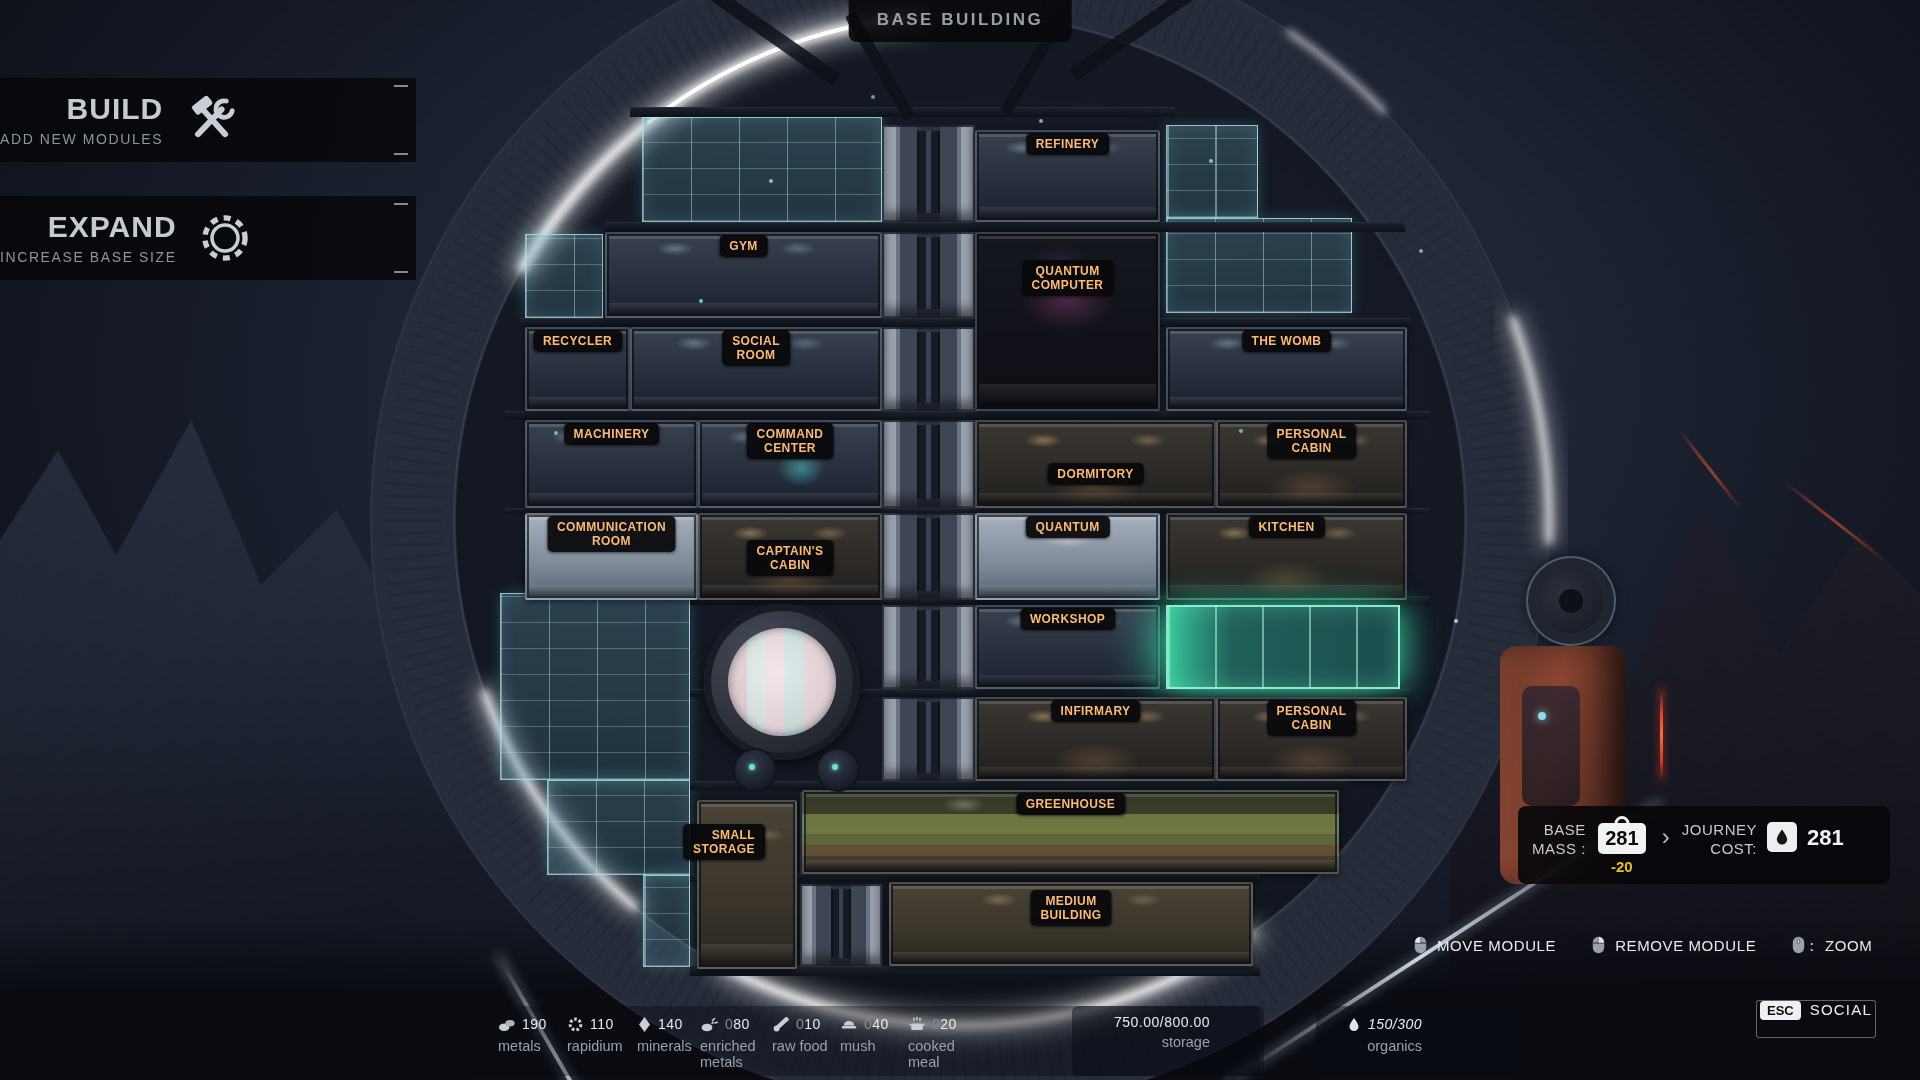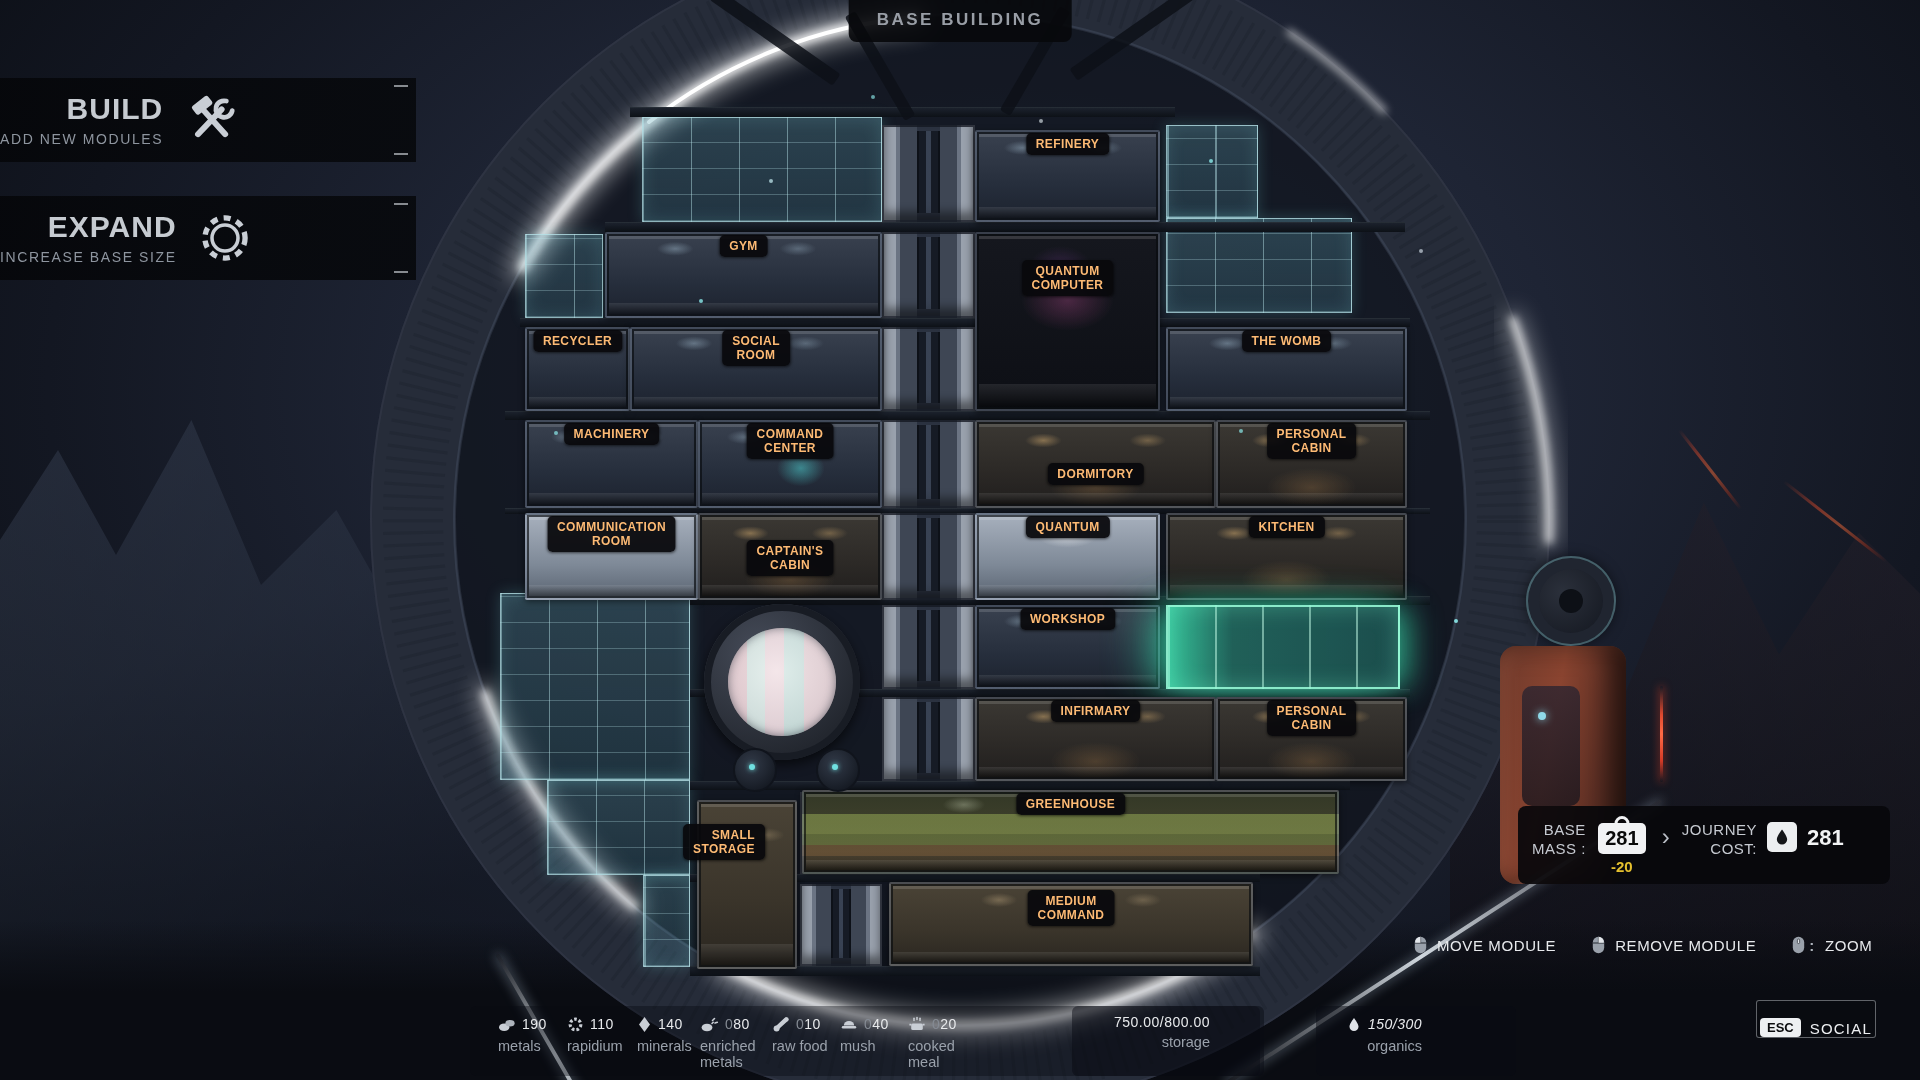--- a/index.html
+++ b/index.html
@@ -142,21 +142,21 @@
   .journey-caption{color:#c6cad1;font-size:15px;letter-spacing:.5px;text-align:right;white-space:pre-line;line-height:1.25;margin-top:2px;}
   .drop-tile{width:30px;height:30px;background:#eceef0;border-radius:5px;margin:3px 10px 0 10px;
     display:flex;align-items:center;justify-content:center;}
   .journey-value{color:#f2f3f5;font-size:22px;font-weight:700;margin-top:6px;}
   
   .controls{left:1414px;top:936px;display:flex;align-items:center;gap:36px;}
   .control{display:flex;align-items:center;gap:10px;color:#e8eaed;font-size:15px;letter-spacing:.6px;font-weight:400;}
   .control .colon{color:#aeb4bc;font-weight:700;margin-left:-6px;}
   
   .close-box{left:1756px;top:1000px;width:120px;height:38px;border:1px solid rgba(230,235,240,.4);
-    background:rgba(8,10,14,.5);border-radius:3px;display:flex;align-items:flex-end;justify-content:center;gap:9px;box-sizing:border-box;}
+    background:rgba(8,10,14,.5);border-radius:3px;display:flex;align-items:flex-start;justify-content:center;gap:9px;box-sizing:border-box;}
   .esc-key{background:#eef0f2;color:#0b0c0e;font-weight:800;font-size:13px;padding:2px 7px;border-radius:4px;}
   .close-label{color:#eef0f2;font-size:15px;letter-spacing:1.2px;}
   
   .res-shade{position:absolute;z-index:9;background:rgba(8,11,18,.4);border-radius:6px;}
   .res-item{position:absolute;z-index:10;top:1014px;}
   .res-top{display:flex;align-items:center;gap:6px;height:20px;}
   .res-value{font-size:14px;color:#e8eaec;letter-spacing:.5px;}
   .res-dim{color:#858b94;}
   .res-label{margin-top:5px;font-size:14.5px;color:#9aa1ab;line-height:1.08;white-space:pre-line;max-width:76px;}
   .res-block{position:absolute;z-index:10;top:1014px;text-align:right;}
@@ -276,21 +276,21 @@
       <div class="mod-label" style="left: 1067.5px; top: 516px;">QUANTUM</div>
       <div class="mod-label" style="left: 1286.5px; top: 516px;">KITCHEN</div>
       <div class="mod-label" style="left: 1067.5px; top: 608px;">WORKSHOP</div>
       <div class="mod-label" style="left: 1095.5px; top: 700px;">INFIRMARY</div>
       <div class="mod-label" style="left: 1311.5px; top: 700px;">PERSONAL
 CABIN</div>
       <div class="mod-label" style="left: 1070.5px; top: 793px;">GREENHOUSE</div>
       <div class="mod-label" style="left: 724px; top: 824px; text-align: right;">SMALL
 STORAGE</div>
       <div class="mod-label" style="left: 1071px; top: 890px;">MEDIUM
-COMMAND</div>
+BUILDING</div>
     </div>
 
   <div class="porthole">
     <div class="porthole-glass"></div>
   </div>
   <div class="pod" style="left:733px;top:748px;"></div>
   <div class="pod" style="left:816px;top:748px;"></div>
 
   <div class="arm">
     <div class="arm-cam"></div>

